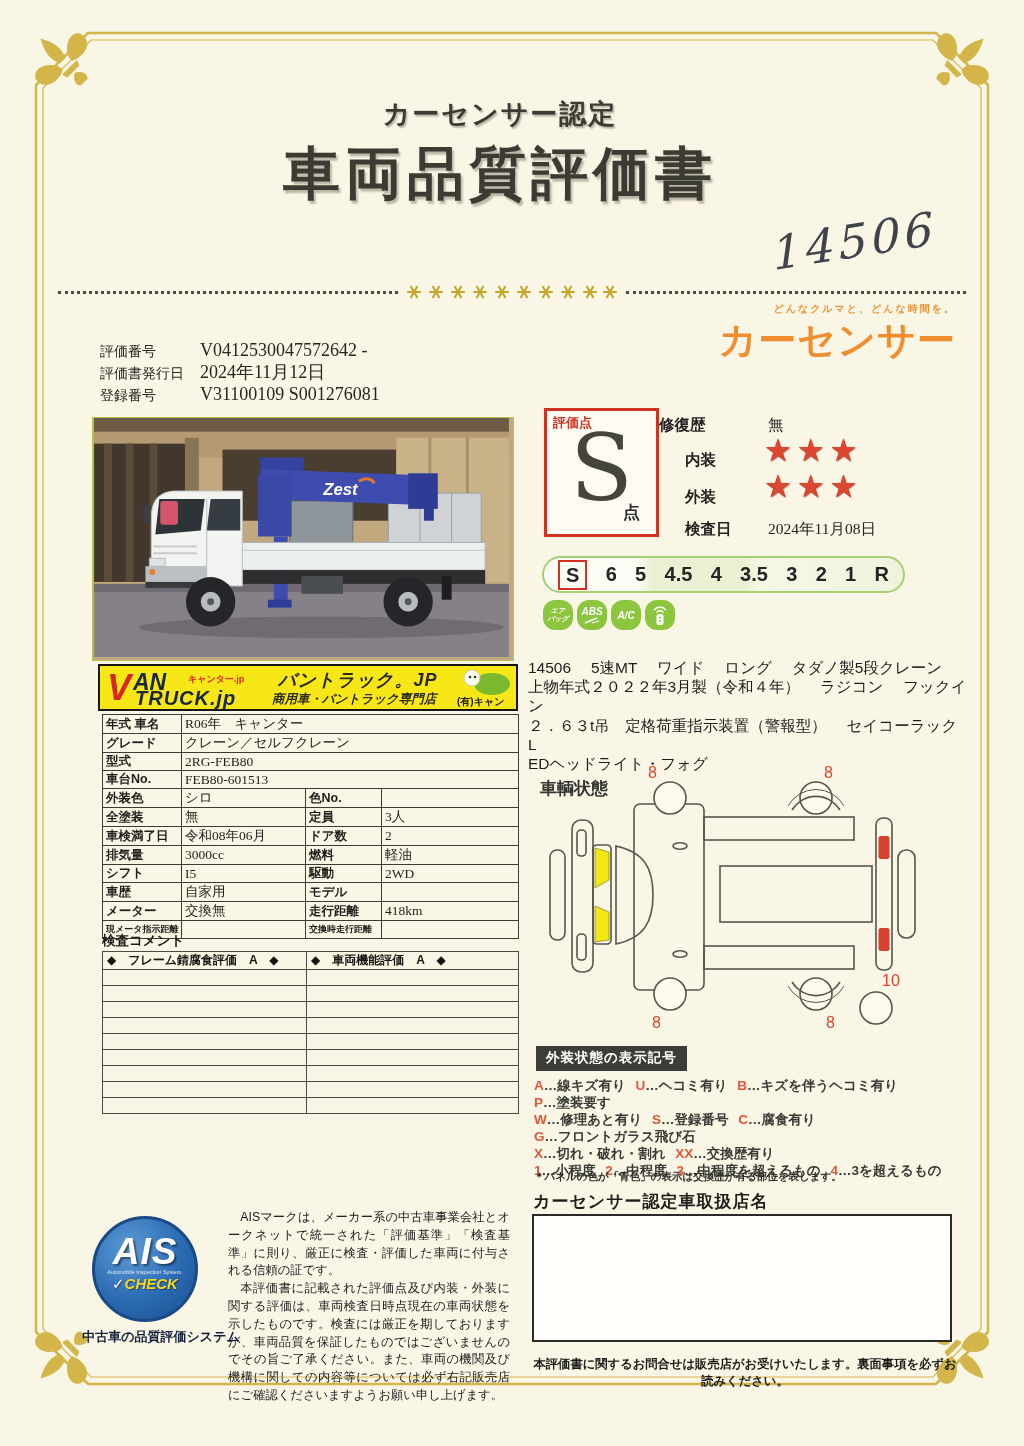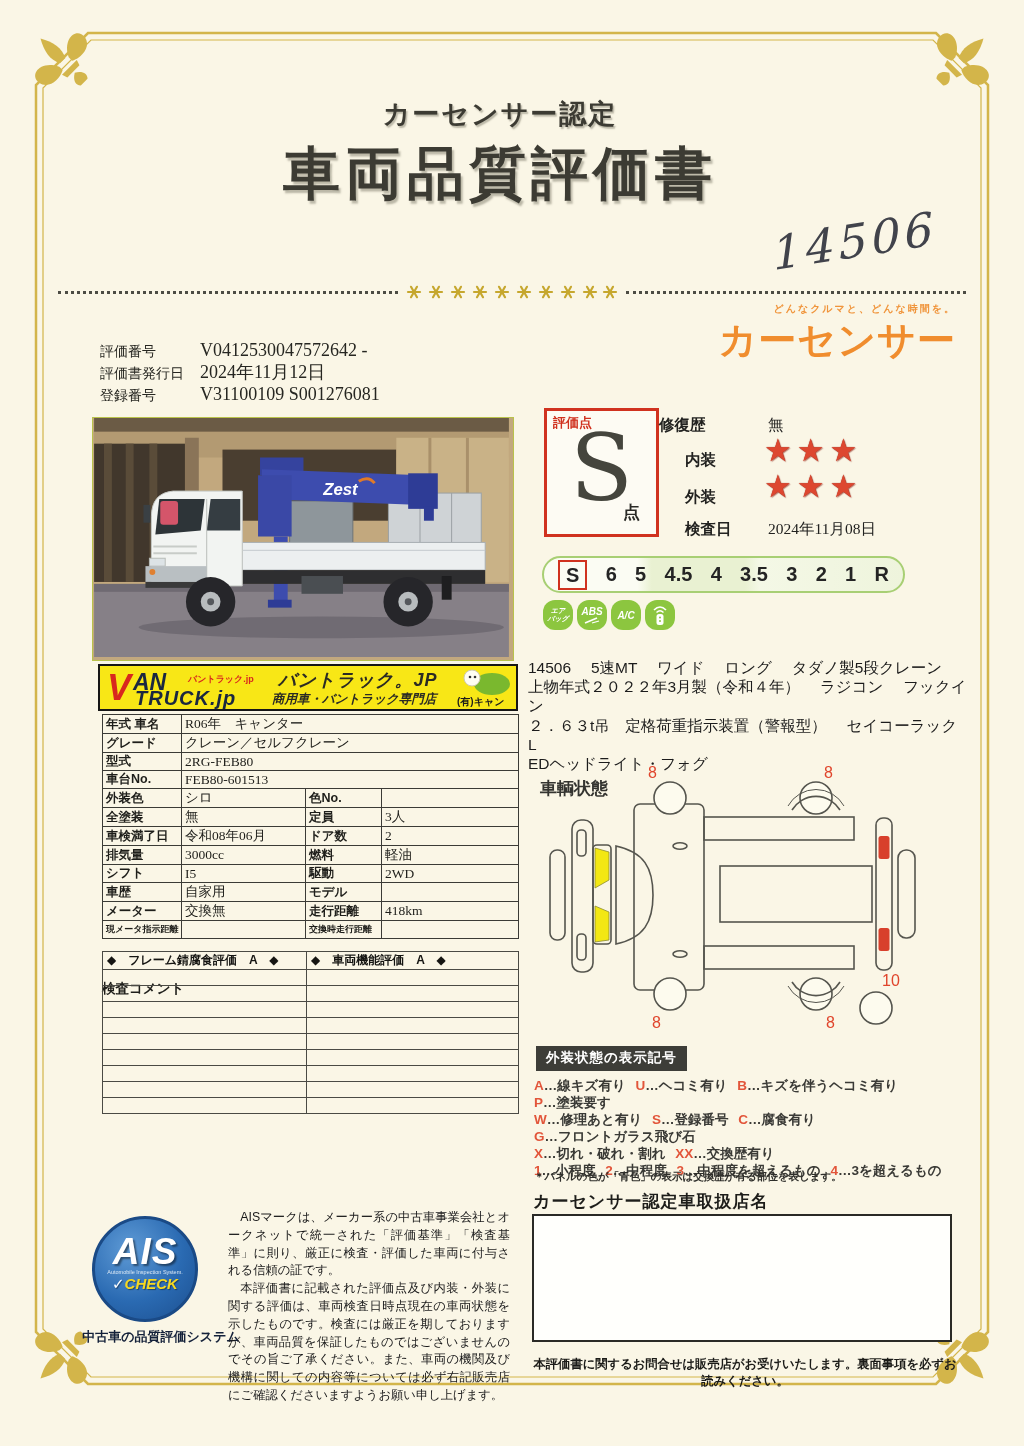--- a/index.html
+++ b/index.html
@@ -40,21 +40,21 @@
   #banner .t3{position:absolute;left:357px;top:29px;font-size:10px;font-weight:bold;color:#1c1c1c;}
   #banner .mascot{position:absolute;right:4px;top:2px;}
   
   #spec{left:102px;top:714px;width:416px;border-collapse:collapse;table-layout:fixed;}
   #spec td{border:1px solid #3b3b36;height:17px;padding:0 3px;font-size:12.5px;color:#1e1e1a;
     overflow:hidden;white-space:nowrap;}
   #spec td.lb{font-weight:600;}
   #spec td.lbs{font-size:9px;font-weight:600;}
   #spec td.val{font-family:"Liberation Serif","DejaVu Serif",serif;font-size:13.5px;}
   
-  #insp-title{left:102px;top:932px;font-size:13.5px;font-weight:600;color:#1e1e1a;margin-top:48px;}
+  #insp-title{left:102px;top:932px;font-size:13.5px;font-weight:600;color:#1e1e1a;}
   #insp{left:102px;top:951px;width:416px;border-collapse:collapse;table-layout:fixed;}
   #insp td{border:1px solid #4a4a44;height:15px;font-size:12px;font-weight:bold;color:#151512;padding:0 4px;white-space:nowrap;overflow:hidden;}
   #insp tr.hd td{height:16px;}
   
   #ais-logo{left:92px;top:1216px;width:106px;height:106px;border-radius:50%;
     background:radial-gradient(circle at 35% 30%,#5f9bd6,#2a6ab2 55%,#1c4f8f);
     border:3px solid #1a4a86;box-sizing:border-box;text-align:center;}
   #ais-logo .ais{margin-top:14px;font-size:37px;font-weight:900;font-style:italic;color:#fff;
     text-shadow:2px 2px 2px rgba(0,0,0,.45);letter-spacing:1px;line-height:38px;}
   #ais-logo .sub{font-size:5.5px;color:#dbe8f5;margin-top:-2px;}
@@ -254,21 +254,21 @@
       <circle cx="118" cy="186" r="3.5" fill="#55585c"></circle>
       <circle cx="318" cy="186" r="25" fill="#26262a"></circle>
       <circle cx="318" cy="186" r="10" fill="#b8bcbe"></circle>
       <circle cx="318" cy="186" r="3.5" fill="#55585c"></circle>
     </svg>
   </div>
 
   <div class="abs" id="banner">
     <span class="v">V</span>
     <span class="an">AN</span>
-    <span class="small-jp">バントラック.jp</span>
+    <span class="small-jp">キャンター.jp</span>
     <span class="truck">TRUCK.jp</span>
     <span class="t1">バントラック。JP</span>
     <span class="t2">商用車・バントラック専門店</span>
     <span class="t3">(有)キャン</span>
     <svg class="mascot" width="52" height="28" viewBox="0 0 52 28">
       <ellipse cx="32" cy="16" rx="18" ry="11" fill="#7ab82e"></ellipse>
       <circle cx="12" cy="10" r="8" fill="#fffef2" stroke="#cfcab0"></circle>
       <circle cx="10" cy="9" r="1.3" fill="#333"></circle>
       <circle cx="15" cy="9" r="1.3" fill="#333"></circle>
     </svg>

